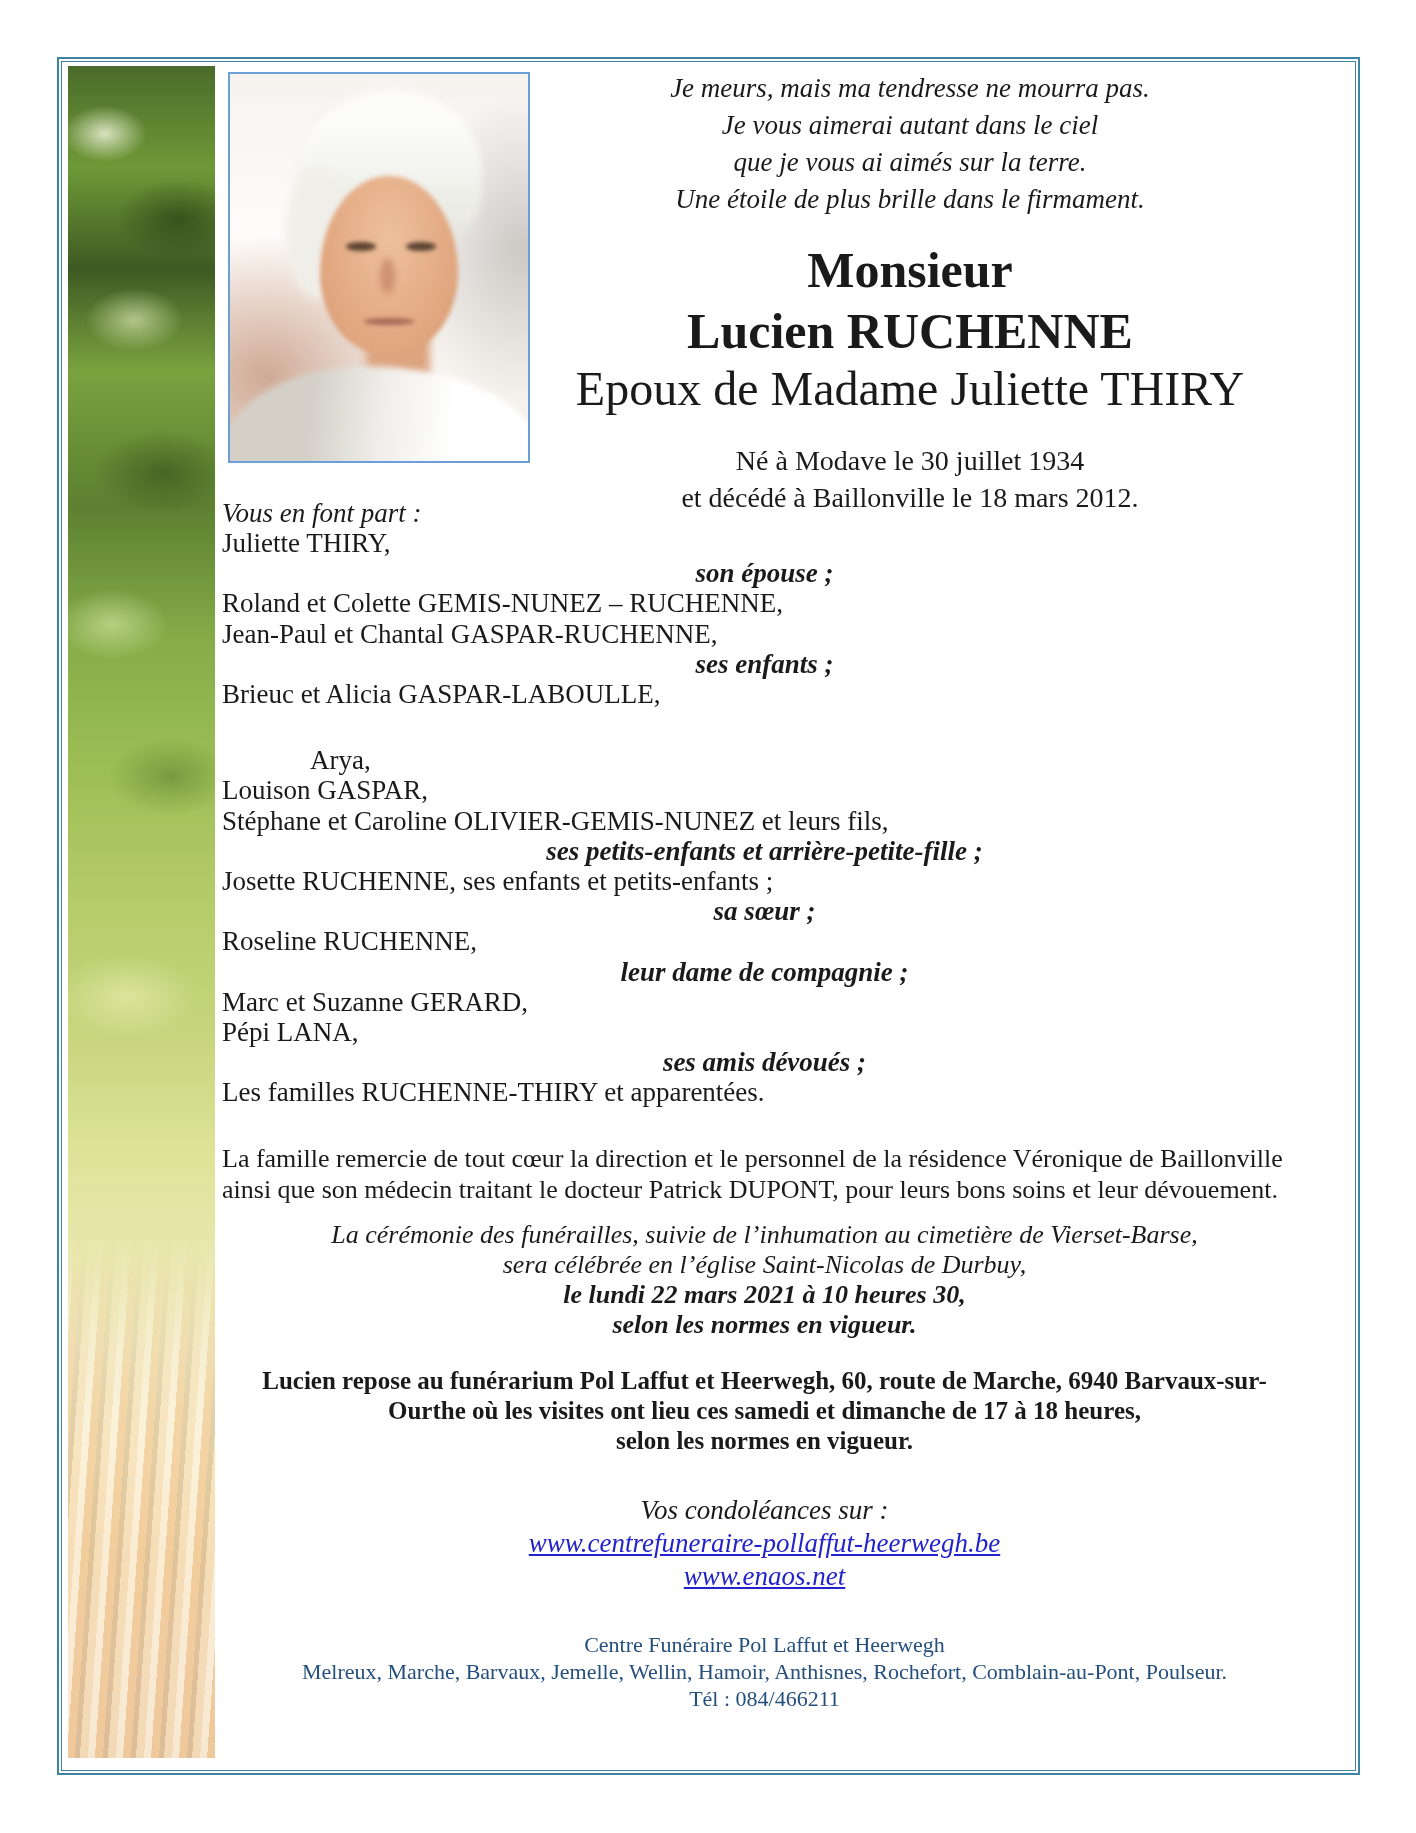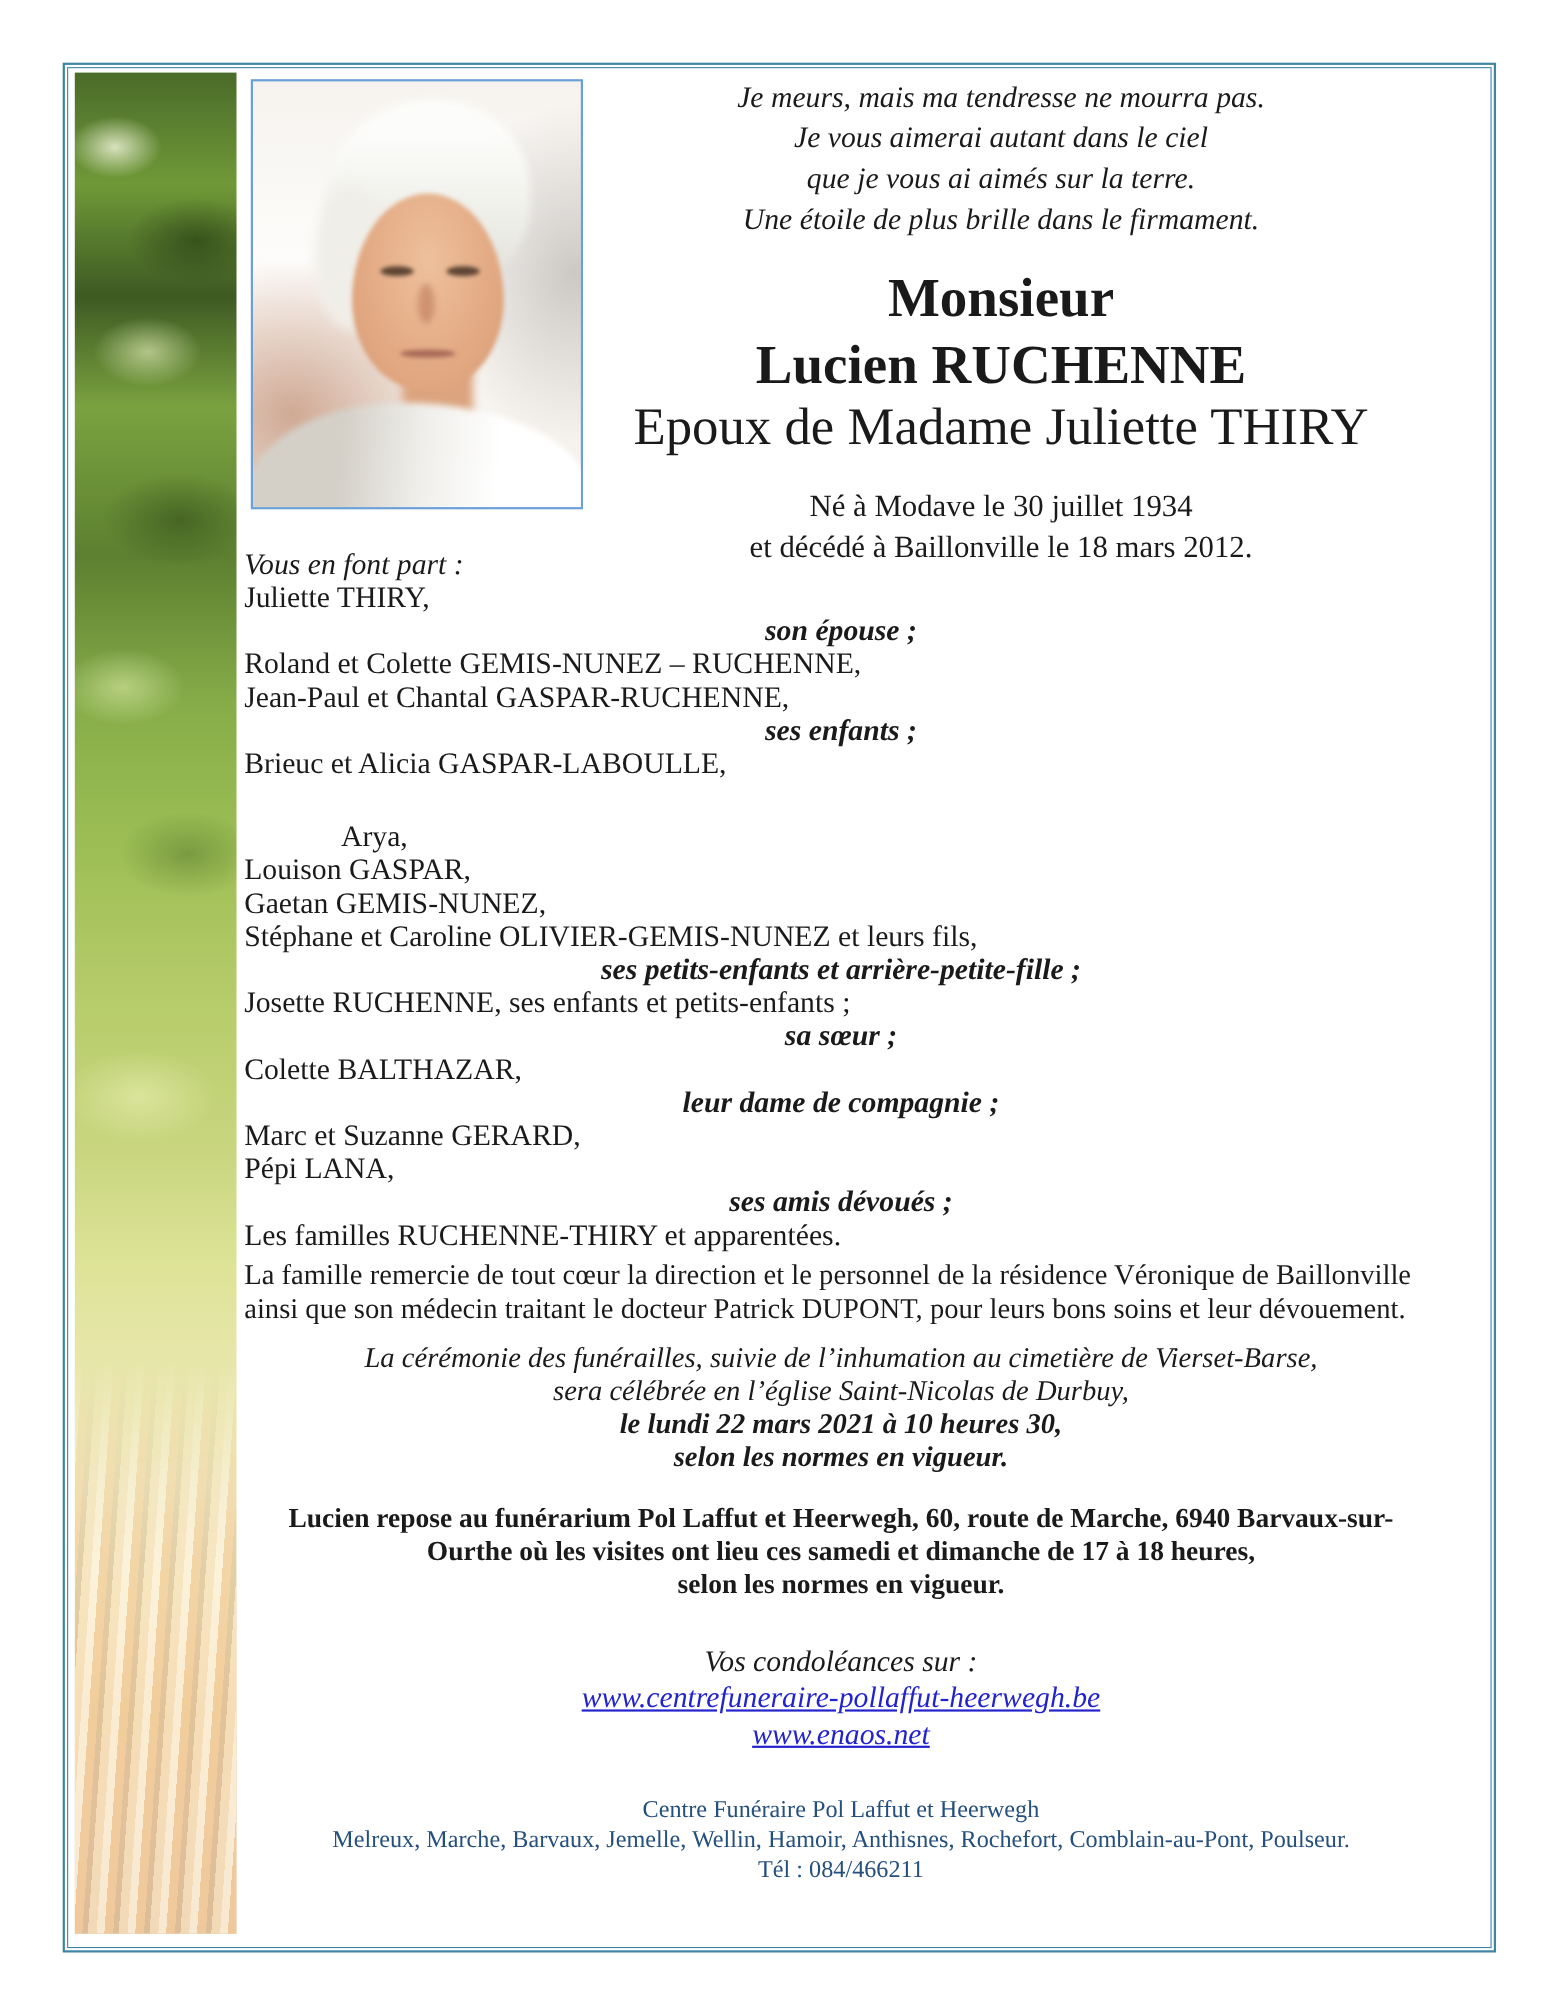--- a/index.html
+++ b/index.html
@@ -141,26 +141,25 @@
   <div class="intro">Vous en font part :</div>
   <div class="family">
       <div class="row">Juliette THIRY,</div>
       <div class="row right">son épouse ;</div>
       <div class="row">Roland et Colette GEMIS-NUNEZ – RUCHENNE,</div>
       <div class="row">Jean-Paul et Chantal GASPAR-RUCHENNE,</div>
       <div class="row right">ses enfants ;</div>
       <div class="row">Brieuc et Alicia GASPAR-LABOULLE,</div>
       <div class="row indent">Arya,</div>
       <div class="row">Louison GASPAR,</div>
-      <div class="row">Gaetan GEMIS-NUNEZ,</div>
       <div class="row">Stéphane et Caroline OLIVIER-GEMIS-NUNEZ et leurs fils,</div>
       <div class="row right">ses petits-enfants et arrière-petite-fille ;</div>
       <div class="row">Josette RUCHENNE, ses enfants et petits-enfants ;</div>
       <div class="row right">sa sœur ;</div>
-      <div class="row">Colette BALTHAZAR,</div>
+      <div class="row">Roseline RUCHENNE,</div>
       <div class="row right">leur dame de compagnie ;</div>
       <div class="row">Marc et Suzanne GERARD,</div>
       <div class="row">Pépi LANA,</div>
       <div class="row right">ses amis dévoués ;</div>
       <div class="row">Les familles RUCHENNE-THIRY et apparentées.</div>
     </div>
 </div>
 
 <div class="thanks">La famille remercie de tout cœur la direction et le personnel de la résidence Véronique de Baillonville ainsi que son médecin traitant le docteur Patrick DUPONT, pour leurs bons soins et leur dévouement.</div>
 

